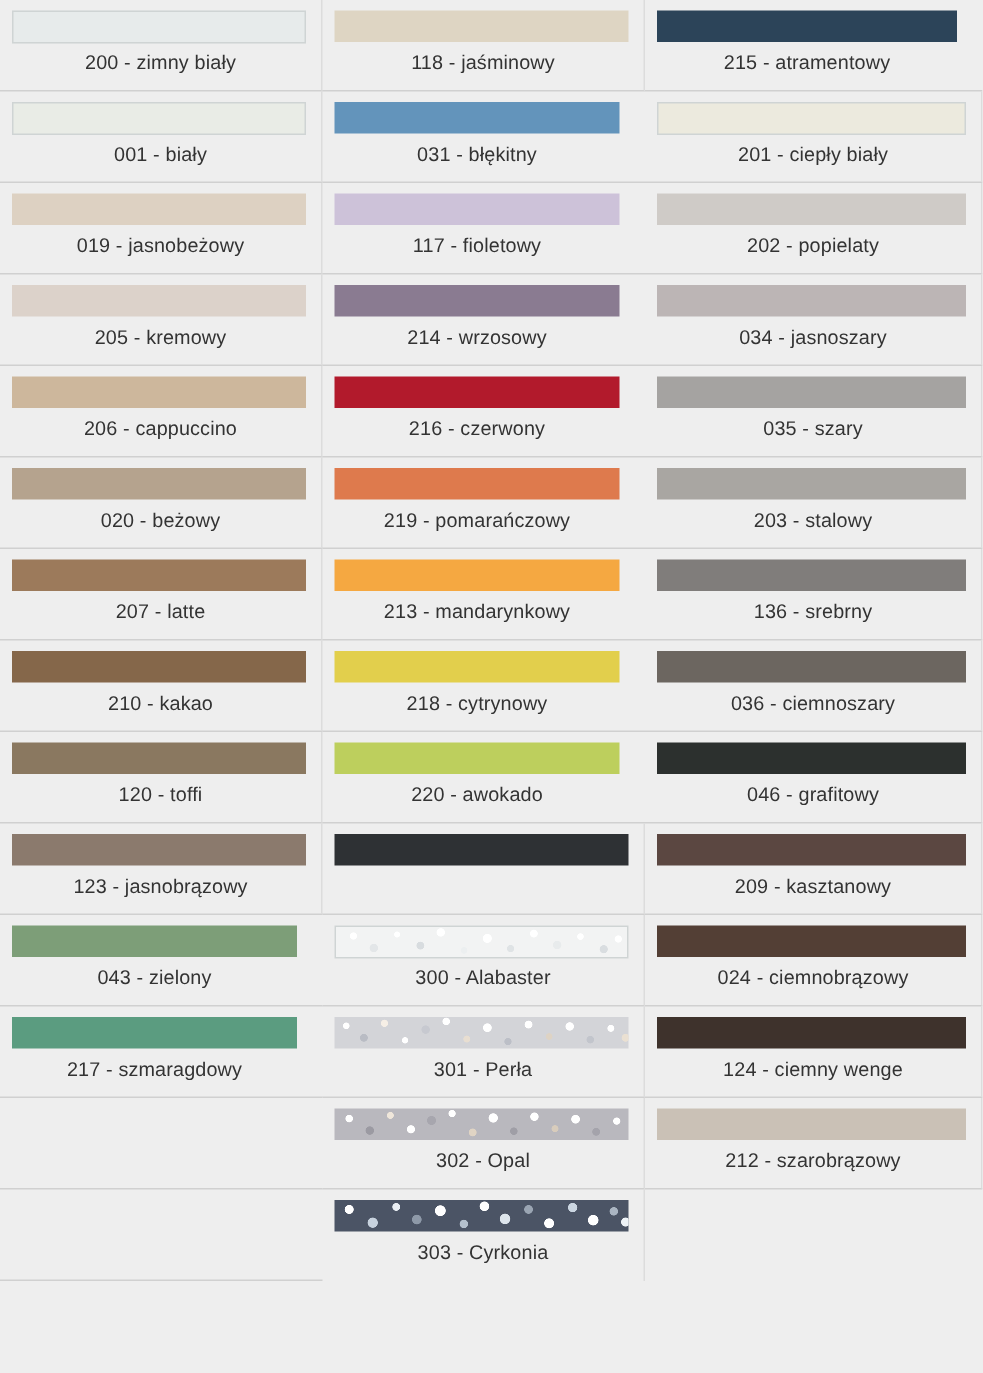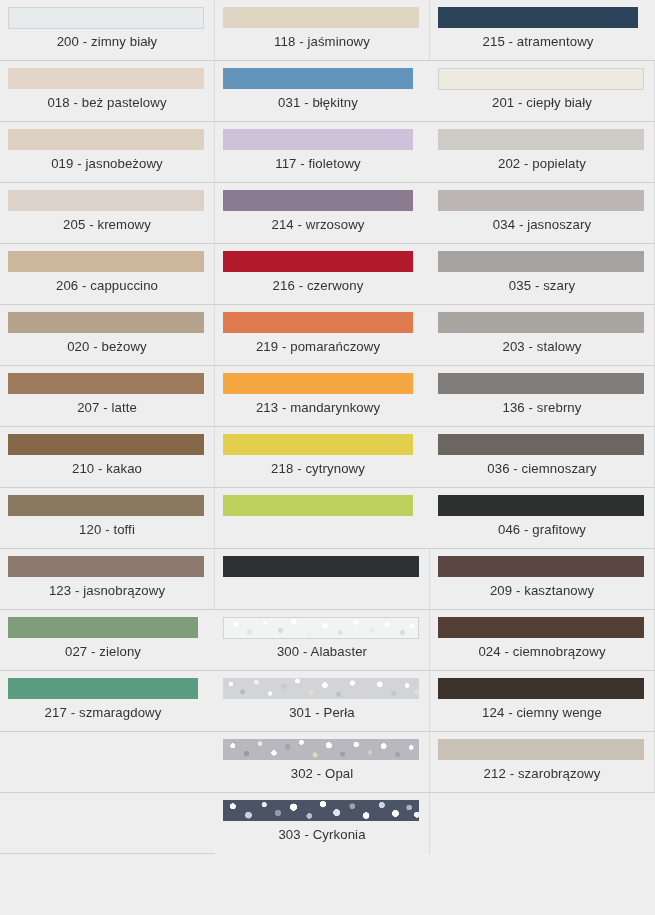--- a/index.html
+++ b/index.html
@@ -139,23 +139,23 @@
       <div class="label">200 - zimny biały</div>
     </div>
     <div class="cell col2">
       <div class="swatch" title="118 - jaśminowy" style="background: rgb(222, 213, 195);"></div>
       <div class="label">118 - jaśminowy</div>
     </div>
     <div class="cell col3">
       <div class="swatch" title="215 - atramentowy" style="background: rgb(44, 68, 89);"></div>
       <div class="label">215 - atramentowy</div>
     </div>
-    <div class="cell col2">
-      <div class="swatch" title="018 - beż pastelowy" style="background: rgb(226, 212, 198);"></div>
-      <div class="label">018 - beż pastelowy</div>
+    <div class="cell col1">
+      <div class="swatch bordered" title="001 - biały" style="background: rgb(233, 236, 230);"></div>
+      <div class="label">001 - biały</div>
     </div>
     <div class="cell col3">
       <div class="swatch" title="031 - błękitny" style="background: rgb(99, 148, 187);"></div>
       <div class="label">031 - błękitny</div>
     </div>
     <div class="cell col1">
       <div class="swatch bordered" title="201 - ciepły biały" style="background: rgb(236, 234, 222);"></div>
       <div class="label">201 - ciepły biały</div>
     </div>
     <div class="cell col2">
@@ -229,39 +229,40 @@
     <div class="cell col1">
       <div class="swatch" title="036 - ciemnoszary" style="background: rgb(108, 102, 96);"></div>
       <div class="label">036 - ciemnoszary</div>
     </div>
     <div class="cell col2">
       <div class="swatch" title="120 - toffi" style="background: rgb(138, 120, 96);"></div>
       <div class="label">120 - toffi</div>
     </div>
     <div class="cell col3">
       <div class="swatch" title="220 - awokado" style="background: rgb(189, 207, 93);"></div>
+      <div class="label">220 - awokado</div>
     </div>
     <div class="cell col1">
       <div class="swatch" title="037 - grafitowy" style="background: rgb(44, 48, 46);"></div>
       <div class="label">046 - grafitowy</div>
     </div>
     <div class="cell col2">
       <div class="swatch" title="123 - jasnobrązowy" style="background: rgb(139, 122, 109);"></div>
       <div class="label">123 - jasnobrązowy</div>
     </div>
     <div class="cell col1">
       <div class="swatch" title="204 - czarny" style="background: rgb(46, 49, 52);"></div>
     </div>
     <div class="cell col2">
       <div class="swatch" title="209 - kasztanowy" style="background: rgb(91, 71, 65);"></div>
       <div class="label">209 - kasztanowy</div>
     </div>
     <div class="cell col3">
       <div class="swatch" title="027 - zielony" style="background: rgb(125, 158, 120);"></div>
-      <div class="label">027 - zielony</div>
+      <div class="label">043 - zielony</div>
     </div>
     <div class="cell col1">
       <div class="swatch bordered glitter" title="300 - Alabaster"></div>
       <div class="label">300 - Alabaster</div>
     </div>
     <div class="cell col2">
       <div class="swatch" title="024 - ciemnobrązowy" style="background: rgb(83, 63, 53);"></div>
       <div class="label">024 - ciemnobrązowy</div>
     </div>
     <div class="cell col3">

